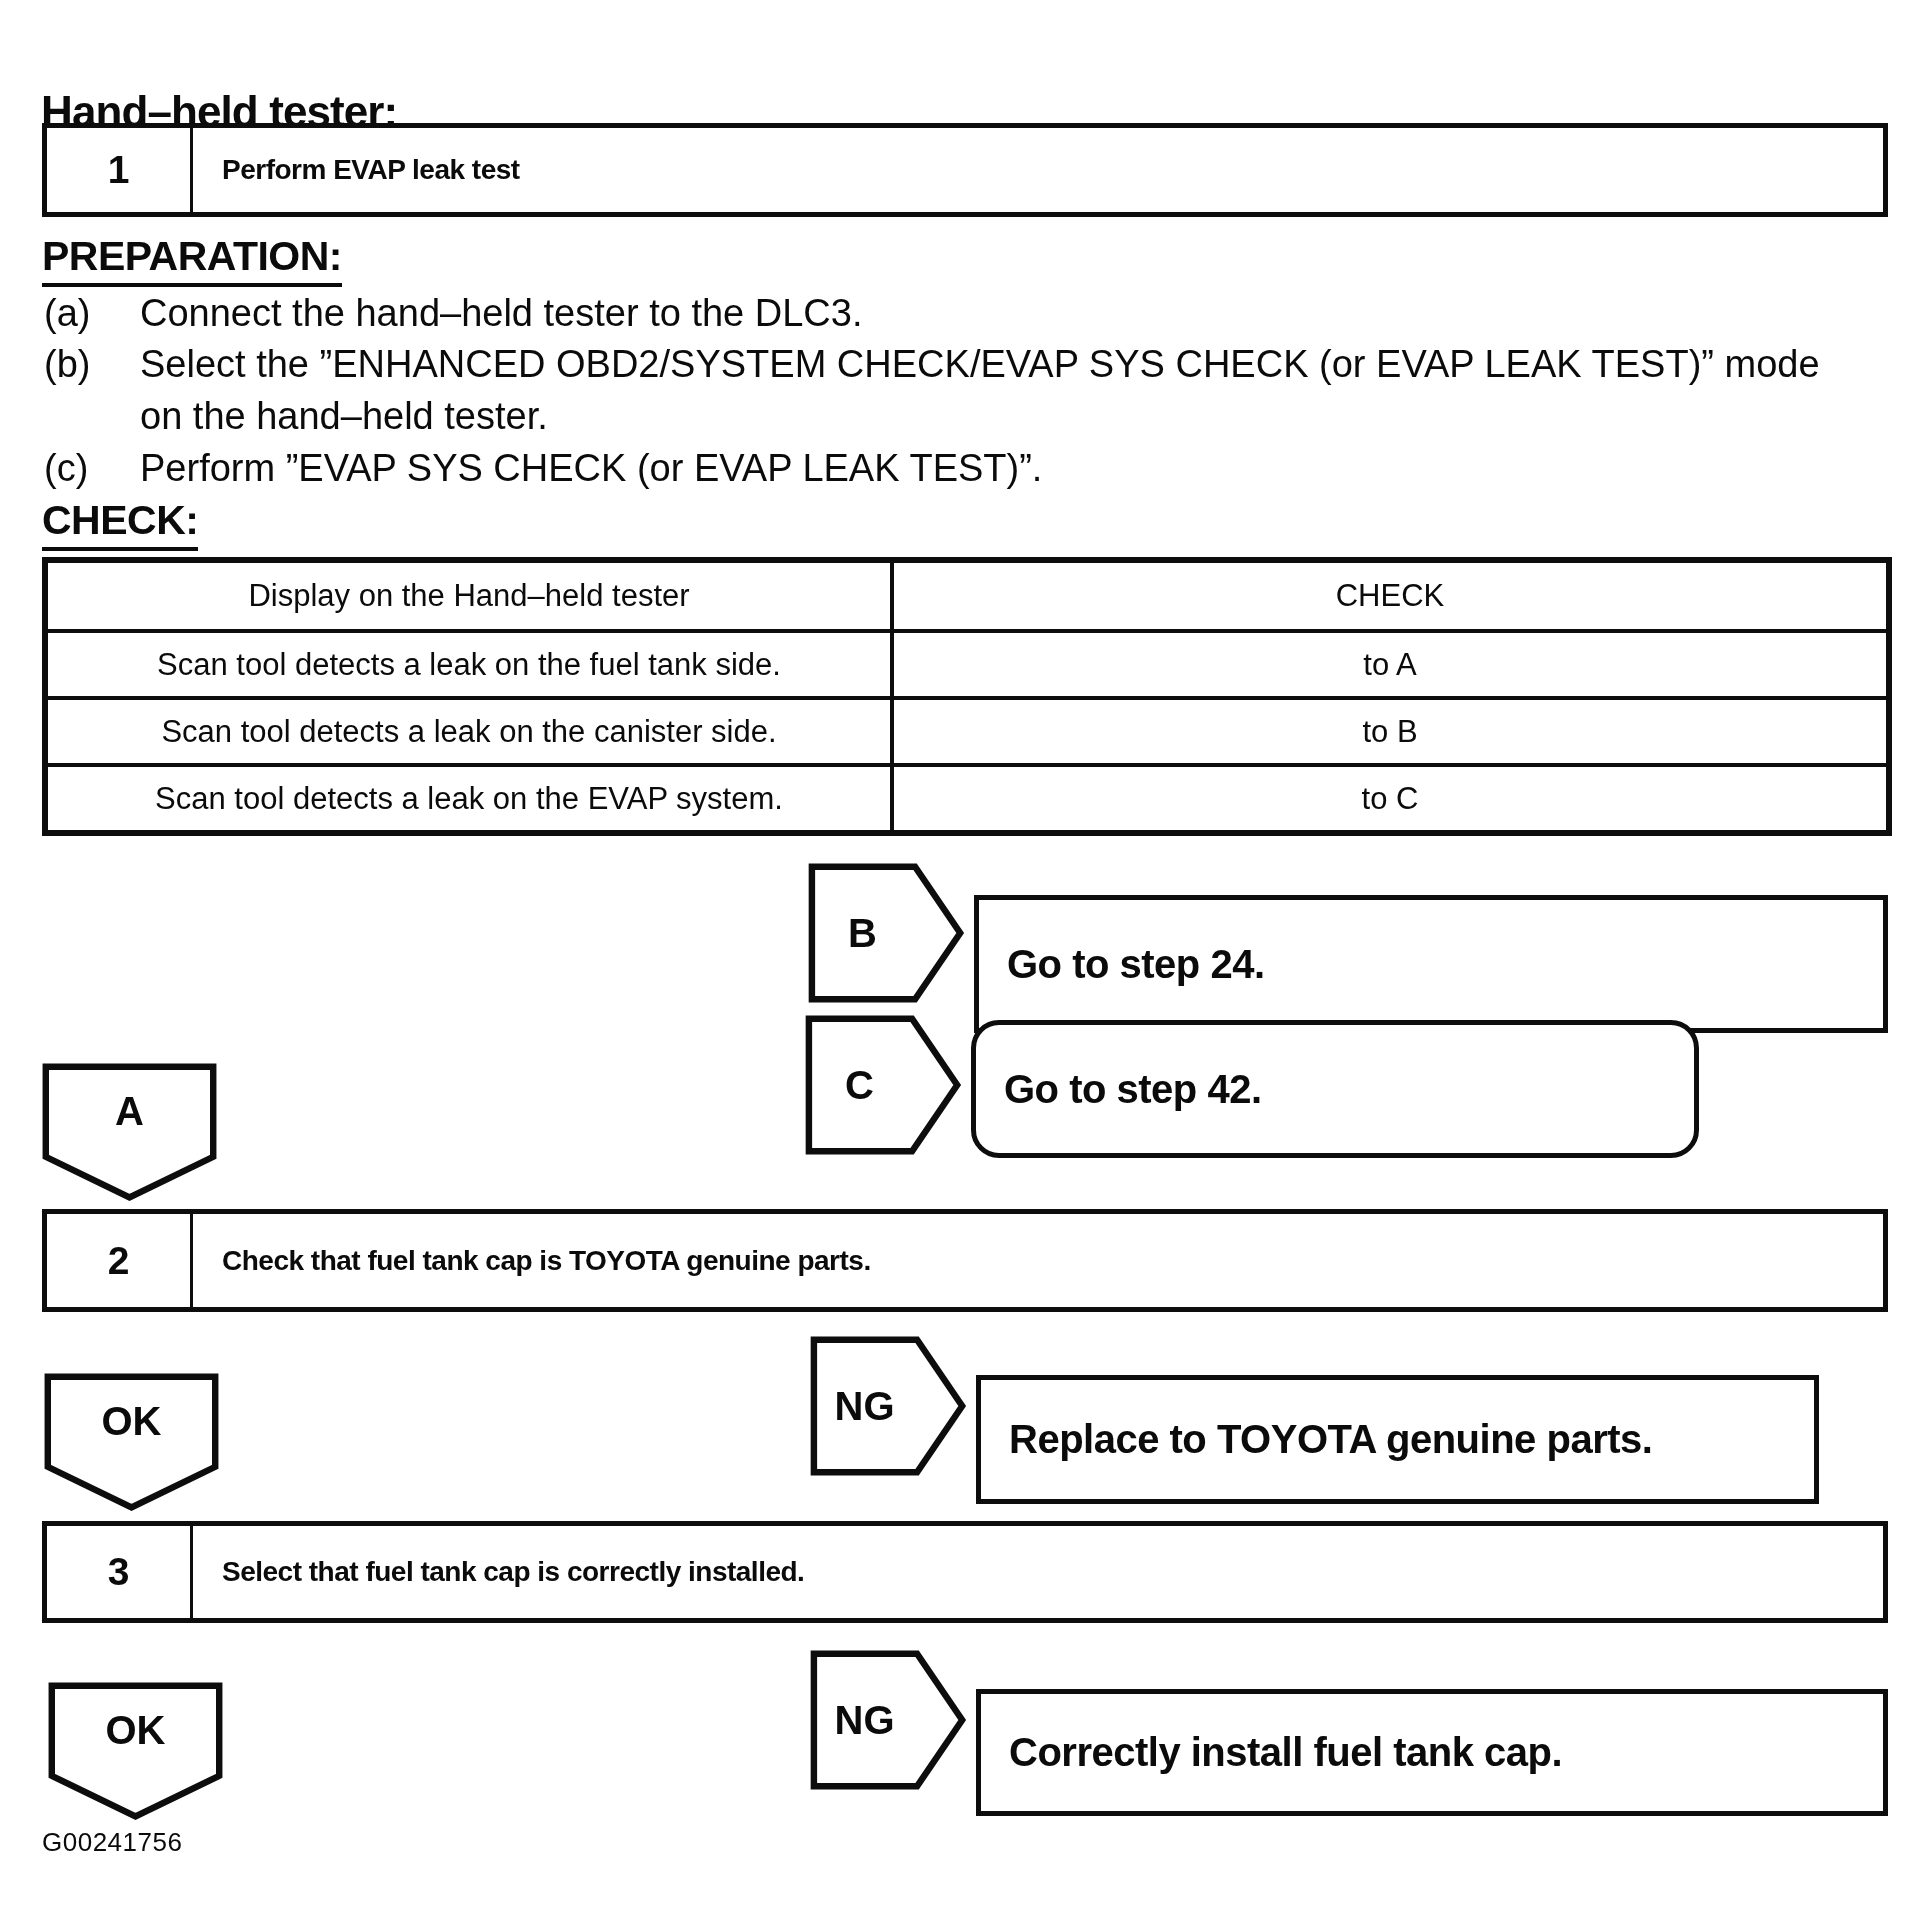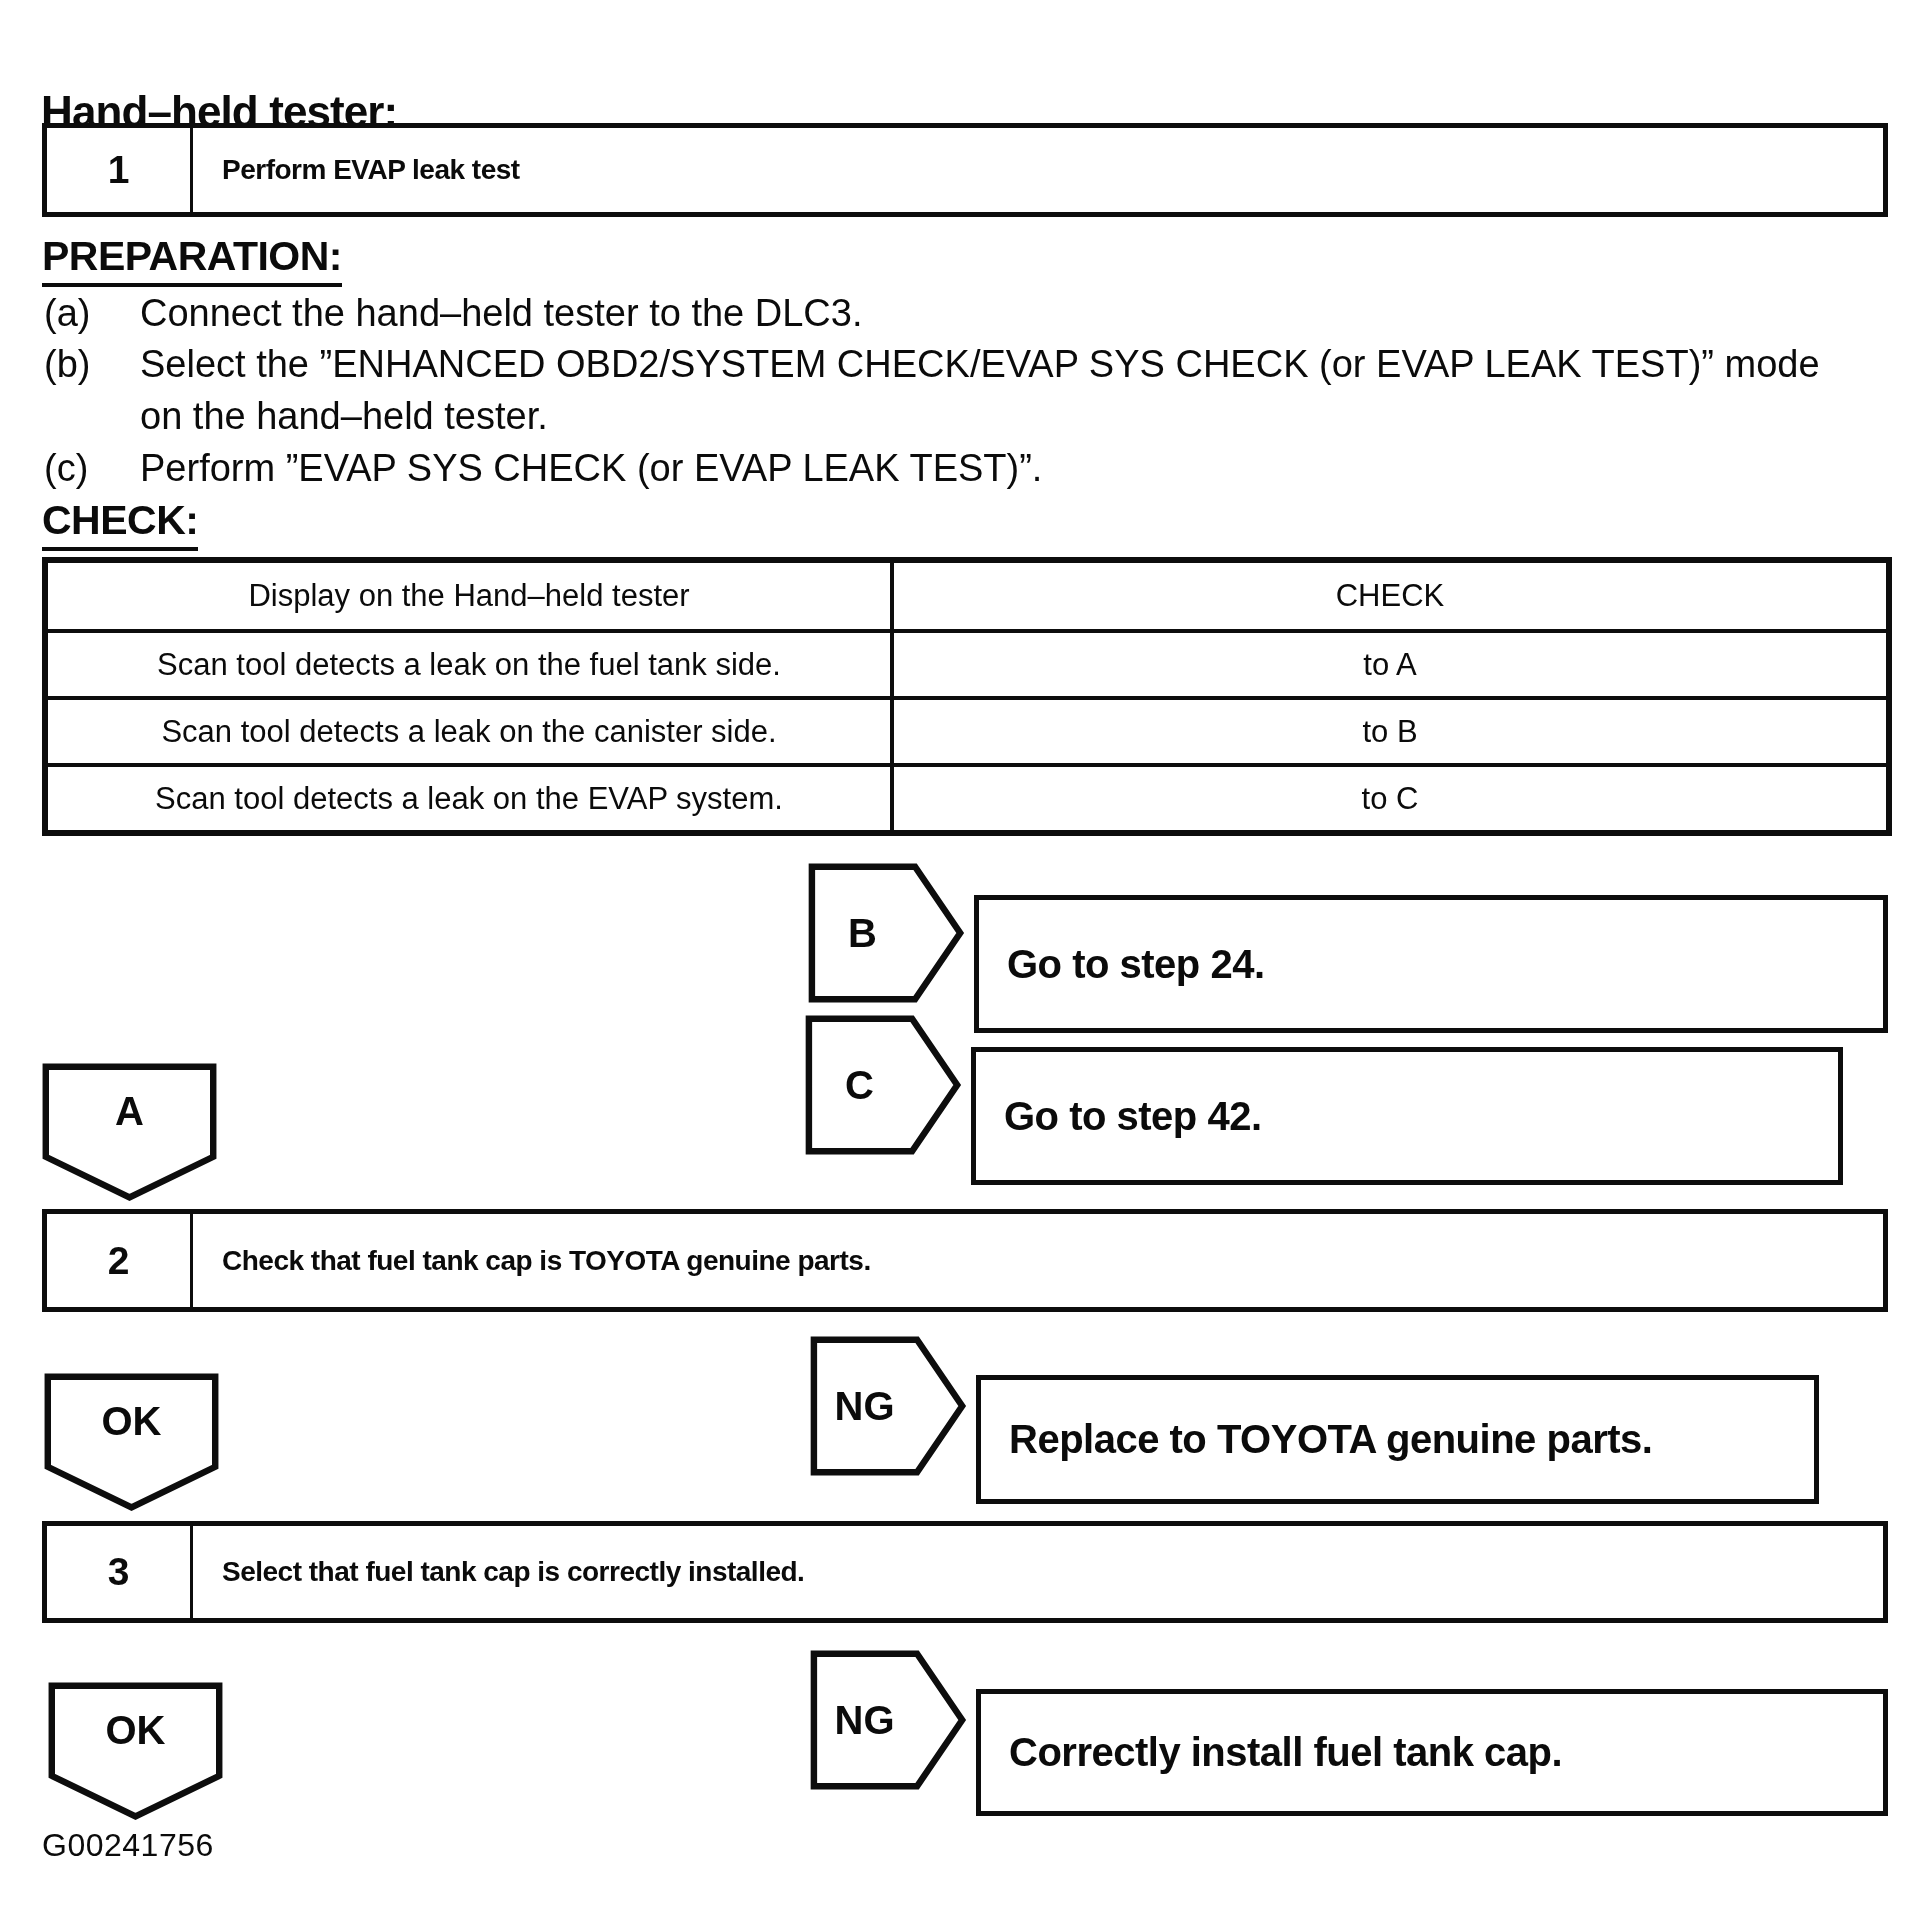--- a/index.html
+++ b/index.html
@@ -50,21 +50,21 @@
   table.check-table{border-collapse:collapse;width:1846px;table-layout:fixed;}
   table.check-table td{
     border:4.6px solid #0d0d0d;text-align:center;vertical-align:middle;
     font-size:31px;padding:0;
   }
   table.check-table .col-left{width:842px;}
   table.check-table tr{height:67px;}
   table.check-table tr.hdr{height:70px;}
   .outer-tbl{border:2.8px solid #0d0d0d;}
   
-  .footer-code{font-size:32px;letter-spacing:0.5px;}
+  .footer-code{font-size:26px;letter-spacing:0.5px;}
 </style>
 </head>
 <body>
 
 <div class="page">
 
   <div class="abs doc-title" style="left:41px;top:55px;margin-top:32px;">Hand–held tester:</div>
 
   <div class="abs step-box" style="left:42px;top:123px;width:1846px;height:94px;">
     <div class="step-num">1</div>
@@ -119,21 +119,21 @@
     <div class="shape-label">B</div>
   </div>
   <div class="abs action-box" style="left:974px;top:863px;width:914px;height:138px;">Go to step 24.</div>
 
   <div class="shape pent-right" style="left:805px;top:1015px;width:157px;height:140px;">
     <svg width="157" height="140" viewBox="0 0 170 152">
       <polygon points="4,4 116,4 165,76 116,148 4,148" fill="#ffffff" stroke="#0d0d0d" stroke-width="7"></polygon>
     </svg>
     <div class="shape-label">C</div>
   </div>
-  <div class="abs action-box" style="left:971px;top:1015px;width:872px;height:138px;">Go to step 42.</div>
+  <div class="abs action-box" style="left:971px;top:988px;width:728px;height:138px;border-radius:28px;">Go to step 42.</div>
 
   <div class="shape pent-down" style="left:42px;top:1063px;width:175px;height:138px;">
     <svg width="175" height="138" viewBox="0 0 190 150">
       <polygon points="4,4 186,4 186,102 95,146 4,102" fill="#ffffff" stroke="#0d0d0d" stroke-width="7"></polygon>
     </svg>
     <div class="shape-label">A</div>
   </div>
 
   <div class="abs step-box" style="left:42px;top:1209px;width:1846px;height:103px;">
     <div class="step-num">2</div>

